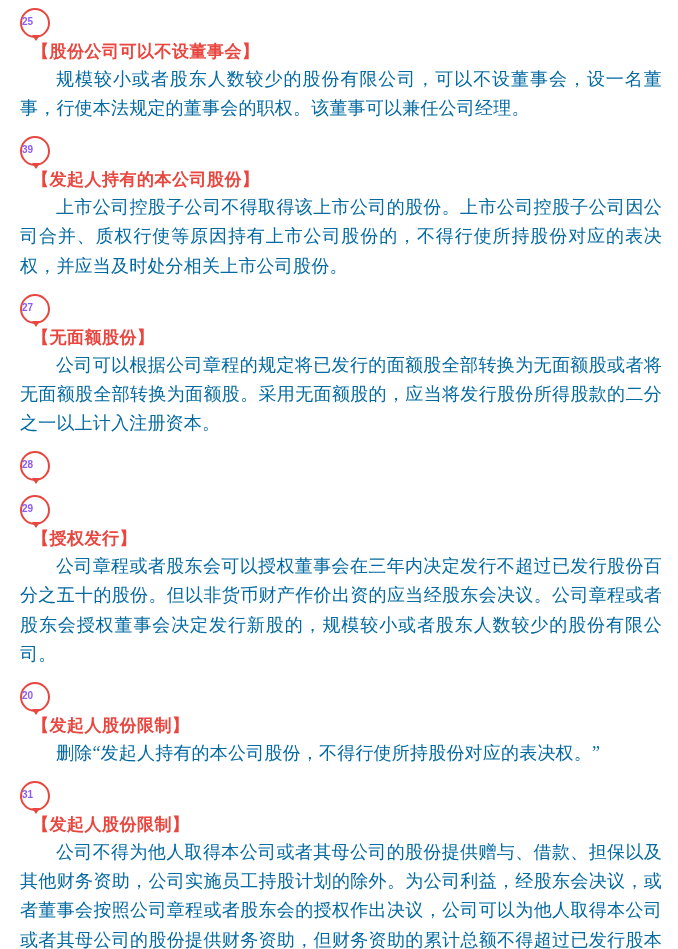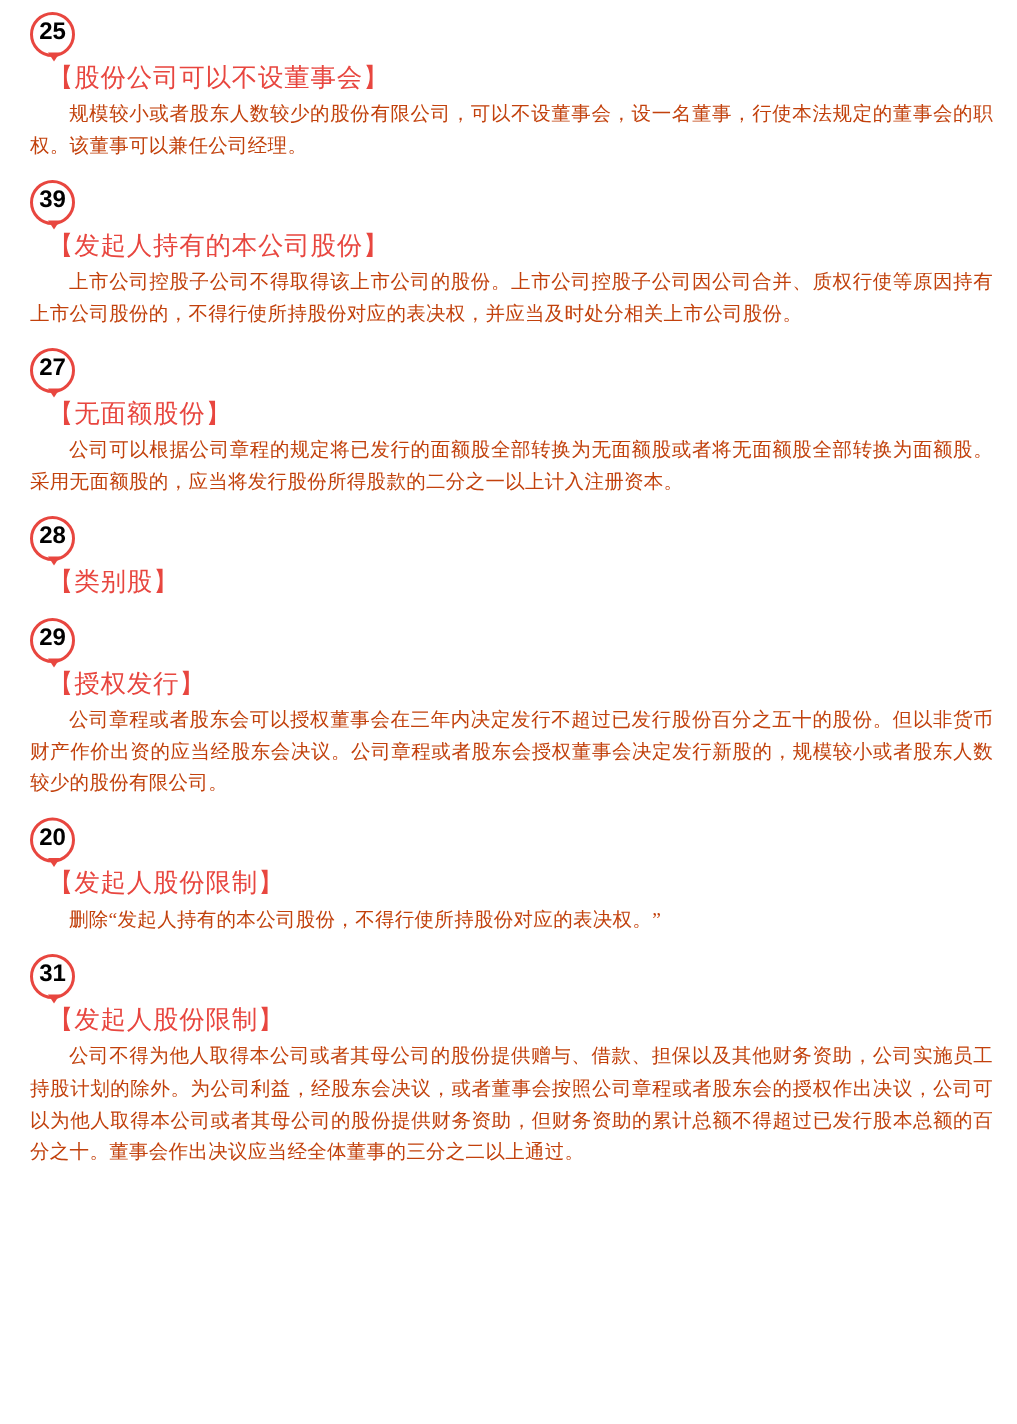--- a/index.html
+++ b/index.html
@@ -26,58 +26,58 @@
   .entry:last-child {
     margin-bottom: 0;
   }
   .num-badge {
     display: inline-block;
     position: relative;
     width: 26px;
     height: 26px;
     border: 2px solid #e8463f;
     border-radius: 50%;
-    color: #000000;
+    color: #8b5cf6;
     font-family: "Liberation Sans", sans-serif;
-    font-size: 16px;
+    font-size: 10px;
     font-weight: bold;
     line-height: 24px;
-    text-align: center;
+    text-align: left;
     background: #ffffff;
     margin-left: 6px;
     margin-bottom: 1px;
   }
   .num-badge::after {
     content: "";
     position: absolute;
     left: 50%;
     bottom: -5px;
     margin-left: -3px;
     width: 0;
     height: 0;
     border-left: 4px solid transparent;
     border-right: 4px solid transparent;
     border-top: 6px solid #e8463f;
   }
   .heading {
     color: #e8463f;
     font-size: 17px;
-    font-weight: normal;
+    font-weight: bold;
     font-family: "Liberation Serif", "DejaVu Serif", serif;
     margin: 1px 0 2px 18px;
     letter-spacing: 0.5px;
   }
   .body-text {
-    font-size: 13px;
+    font-size: 18px;
     line-height: 1.62;
     text-align: justify;
     text-justify: inter-ideograph;
     text-indent: 2em;
     margin: 0 2px 0 6px;
-    color: #c2410c;
+    color: #0369a1;
     letter-spacing: 0.2px;
   }
 </style>
 </head>
 <body>
 
 <div class="page">
 
   <div class="entry">
     <div class="num-badge">25</div>
@@ -92,21 +92,20 @@
   </div>
 
   <div class="entry">
     <div class="num-badge">27</div>
     <div class="heading">【无面额股份】</div>
     <div class="body-text">公司可以根据公司章程的规定将已发行的面额股全部转换为无面额股或者将无面额股全部转换为面额股。采用无面额股的，应当将发行股份所得股款的二分之一以上计入注册资本。</div>
   </div>
 
   <div class="entry">
     <div class="num-badge">28</div>
-    <div class="heading">【类别股】</div>
   </div>
 
   <div class="entry">
     <div class="num-badge">29</div>
     <div class="heading">【授权发行】</div>
     <div class="body-text">公司章程或者股东会可以授权董事会在三年内决定发行不超过已发行股份百分之五十的股份。但以非货币财产作价出资的应当经股东会决议。公司章程或者股东会授权董事会决定发行新股的，规模较小或者股东人数较少的股份有限公司。</div>
   </div>
 
   <div class="entry">
     <div class="num-badge">20</div>

